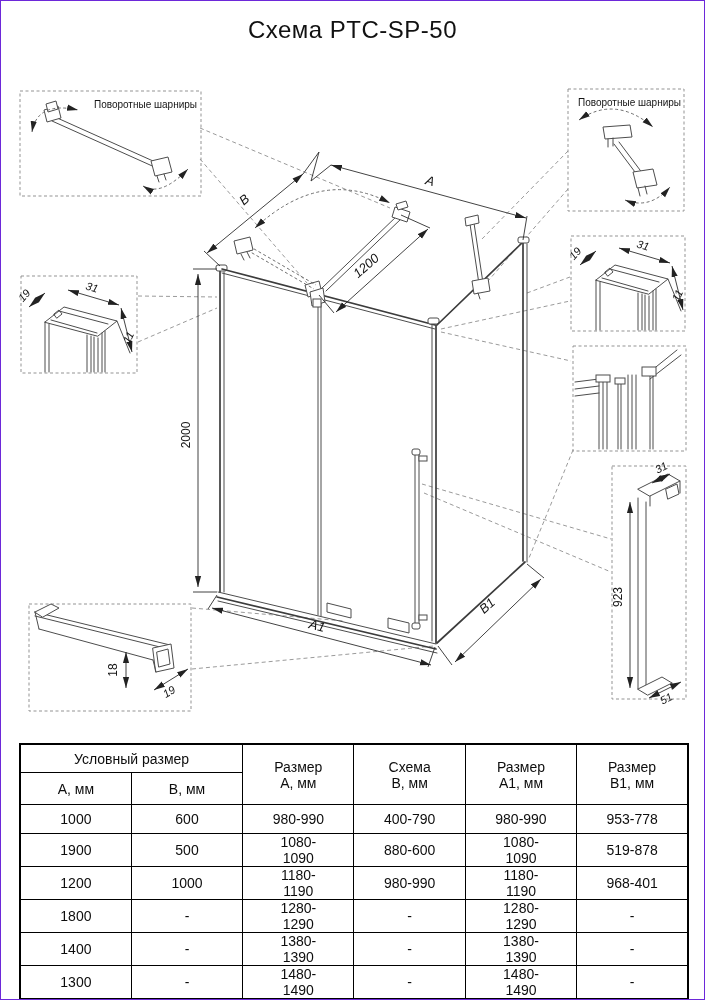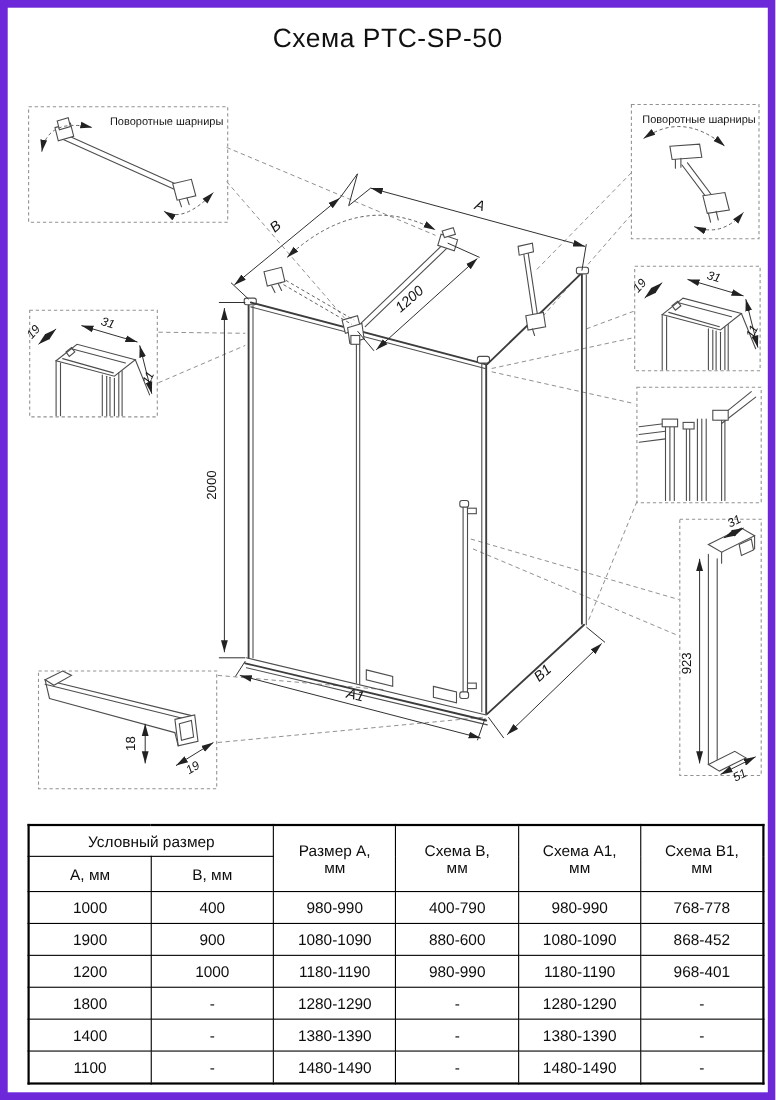--- a/index.html
+++ b/index.html
@@ -1,33 +1,33 @@
 <!DOCTYPE html>
 <html><head>
 <meta charset="utf-8">
 <style>
   html,body{margin:0;padding:0;background:#e8e8e8;}
-  .page{position:relative;width:705px;height:1000px;background:#fff;border:7px solid #6d28d9;box-sizing:border-box;overflow:hidden;font-family:"Liberation Sans",sans-serif;}
+  .page{position:relative;width:705px;height:1000px;background:#fff;border:1px solid #6d28d9;box-sizing:border-box;overflow:hidden;font-family:"Liberation Sans",sans-serif;}
   .title{position:absolute;top:15px;left:0;width:100%;text-align:center;margin:0;font-size:24px;font-weight:400;color:#111;letter-spacing:.5px;}
   .drawing{position:absolute;top:0;left:0;}
   
   .s1{stroke:#4d4d4d;stroke-width:1;fill:none;stroke-linecap:round;}
   .s2{stroke:#3c3c3c;stroke-width:1.7;fill:none;stroke-linecap:round;}
   .fw{fill:#fff;stroke:#4d4d4d;stroke-width:1;}
   .dm{stroke:#2e2e2e;stroke-width:.9;fill:none;}
   .dsh{stroke:#8f8f8f;stroke-width:.9;fill:none;stroke-dasharray:4 3;}
   .dshd{stroke:#5f5f5f;stroke-width:.9;fill:none;stroke-dasharray:3 2.5;}
   .bx{fill:none;stroke:#939393;stroke-width:1;stroke-dasharray:3 2.5;}
   .dt{font:italic 13px "Liberation Sans",sans-serif;fill:#141414;}
   .dts{font:italic 11px "Liberation Sans",sans-serif;fill:#141414;}
   .du{font:12px "Liberation Sans",sans-serif;fill:#141414;}
   .lb{font:10px "Liberation Sans",sans-serif;fill:#141414;}
   
   .spec-table{position:absolute;left:18px;top:742px;width:670px;border-collapse:collapse;table-layout:fixed;border:2px solid #000;font-size:14px;color:#0d0d0d;}
-  .spec-table th,.spec-table td{border:1.5px solid #000;text-align:center;vertical-align:middle;font-weight:400;padding:0 16px;}
+  .spec-table th,.spec-table td{border:1.5px solid #000;text-align:center;vertical-align:middle;font-weight:400;padding:0 26px;}
   .spec-table thead tr.r1 th{height:27px;}
   .spec-table thead tr.r2 th{height:31px;}
   .spec-table tbody td{height:28px;}
 </style>
 </head>
 <body>
 
 <div class="page">
   <h1 class="title">Схема PTC-SP-50</h1>
 
@@ -293,44 +293,44 @@
         <col>
         <col>
         <col>
         <col>
       </colgroup>
     <thead>
       <tr class="r1">
         <th colspan="2">Условный размер</th>
         <th rowspan="2">Размер А, мм</th>
         <th rowspan="2">Схема В, мм</th>
-        <th rowspan="2">Схема А1, мм</th>
-        <th rowspan="2">Схема В1, мм</th>
+        <th rowspan="2">Размер А1, мм</th>
+        <th rowspan="2">Размер В1, мм</th>
       </tr>
       <tr class="r2">
         <th>А, мм</th>
         <th>В, мм</th>
       </tr>
     </thead>
     <tbody>
       <tr>
         <td>1000</td>
-        <td>400</td>
+        <td>600</td>
         <td>980-990</td>
         <td>400-790</td>
         <td>980-990</td>
-        <td>768-778</td>
+        <td>953-778</td>
       </tr>
       <tr>
         <td>1900</td>
-        <td>900</td>
+        <td>500</td>
         <td>1080-1090</td>
         <td>880-600</td>
         <td>1080-1090</td>
-        <td>868-452</td>
+        <td>519-878</td>
       </tr>
       <tr>
         <td>1200</td>
         <td>1000</td>
         <td>1180-1190</td>
         <td>980-990</td>
         <td>1180-1190</td>
         <td>968-401</td>
       </tr>
       <tr>
@@ -343,21 +343,21 @@
       </tr>
       <tr>
         <td>1400</td>
         <td>-</td>
         <td>1380-1390</td>
         <td>-</td>
         <td>1380-1390</td>
         <td>-</td>
       </tr>
       <tr>
-        <td>1100</td>
+        <td>1300</td>
         <td>-</td>
         <td>1480-1490</td>
         <td>-</td>
         <td>1480-1490</td>
         <td>-</td>
       </tr>
     </tbody>
   </table>
 </div>
 

